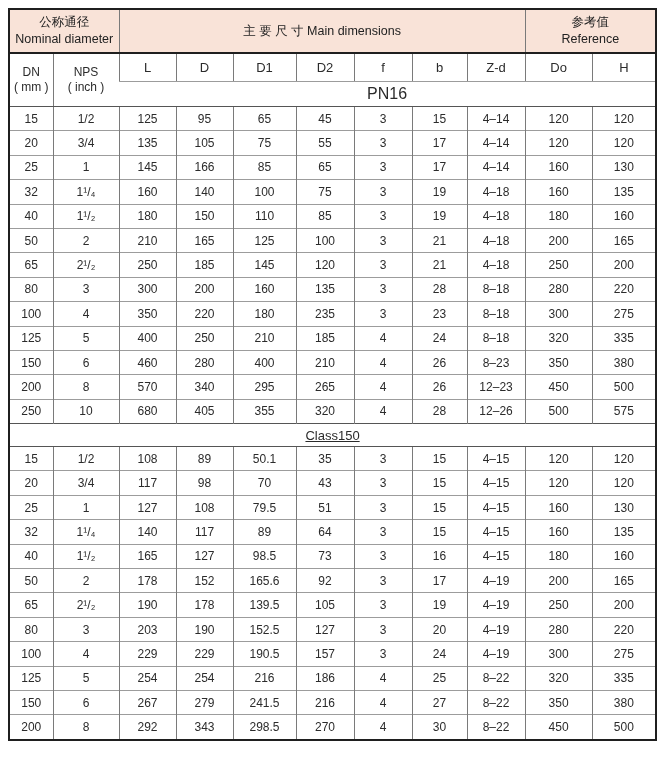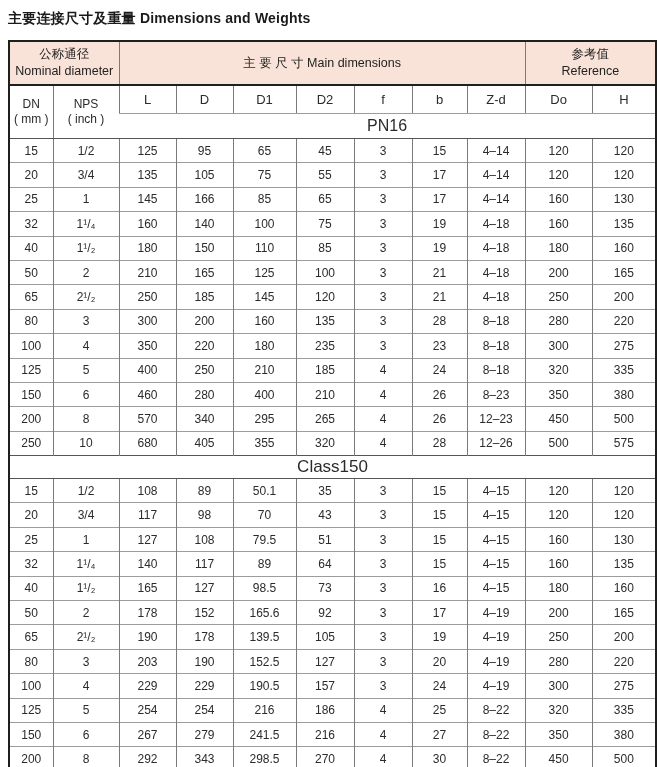--- a/index.html
+++ b/index.html
@@ -62,38 +62,38 @@
   
   tr.band-row th {
     height: 24px;
     font-size: 16px;
     background: #ffffff;
     border-bottom: 1px solid #555555;
     border-left: none;
   }
   tr.class-band td {
     height: 22px;
-    font-size: 17px;
+    font-size: 13px;
     border-top: 1px solid #555555;
     border-bottom: 1px solid #555555;
     border-left: none !important;
+    text-decoration: underline;
   }
   
   tr.data-row td {
     height: 23.4px;
     font-size: 12px;
     border-top: 1px solid #9c9c9c;
   }
   tr.data-row:first-child td { border-top: none; }
 </style>
 </head>
 <body>
 
 <div class="page">
-  <div class="title">主要连接尺寸及重量 Dimensions and Weights</div>
 
   <table class="spec">
     <colgroup>
       <col style="width:44px">
         <col style="width:66px">
       <col style="width:57px">
         <col style="width:57px">
         <col style="width:63px">
       <col style="width:58px">
         <col style="width:58px">

